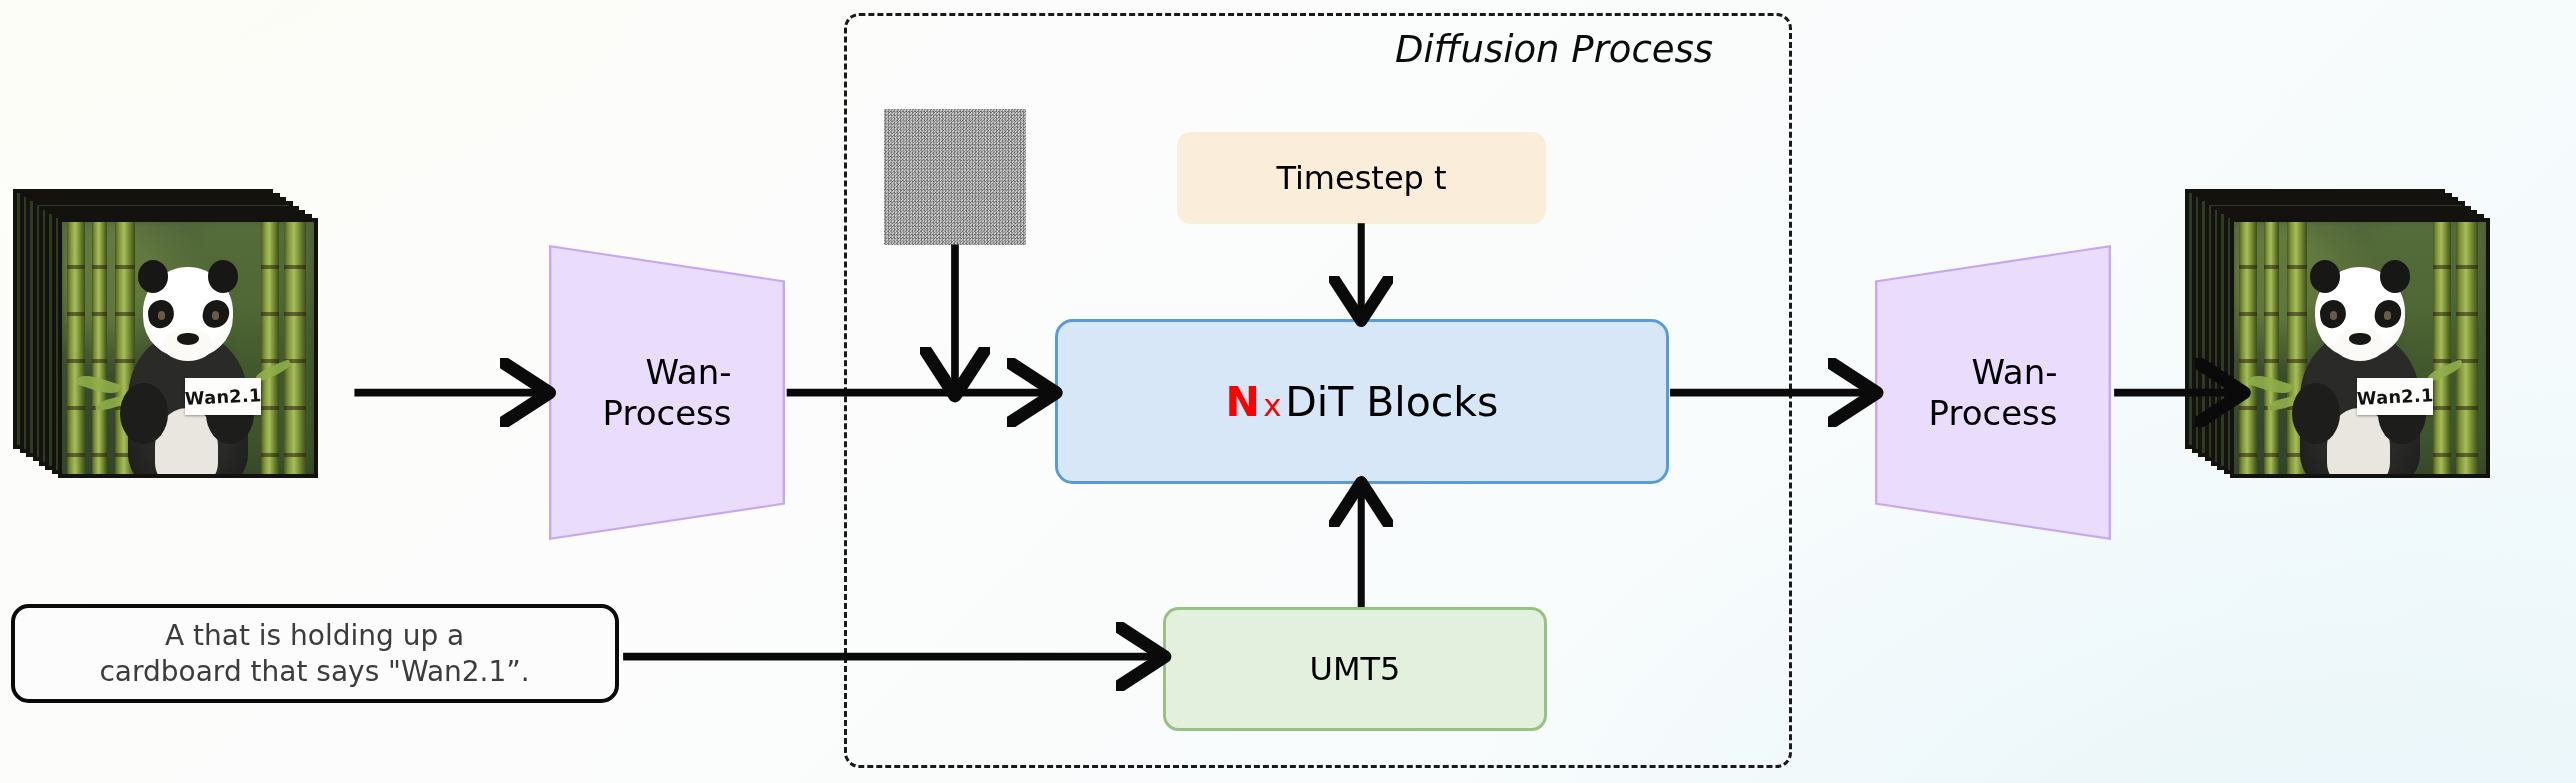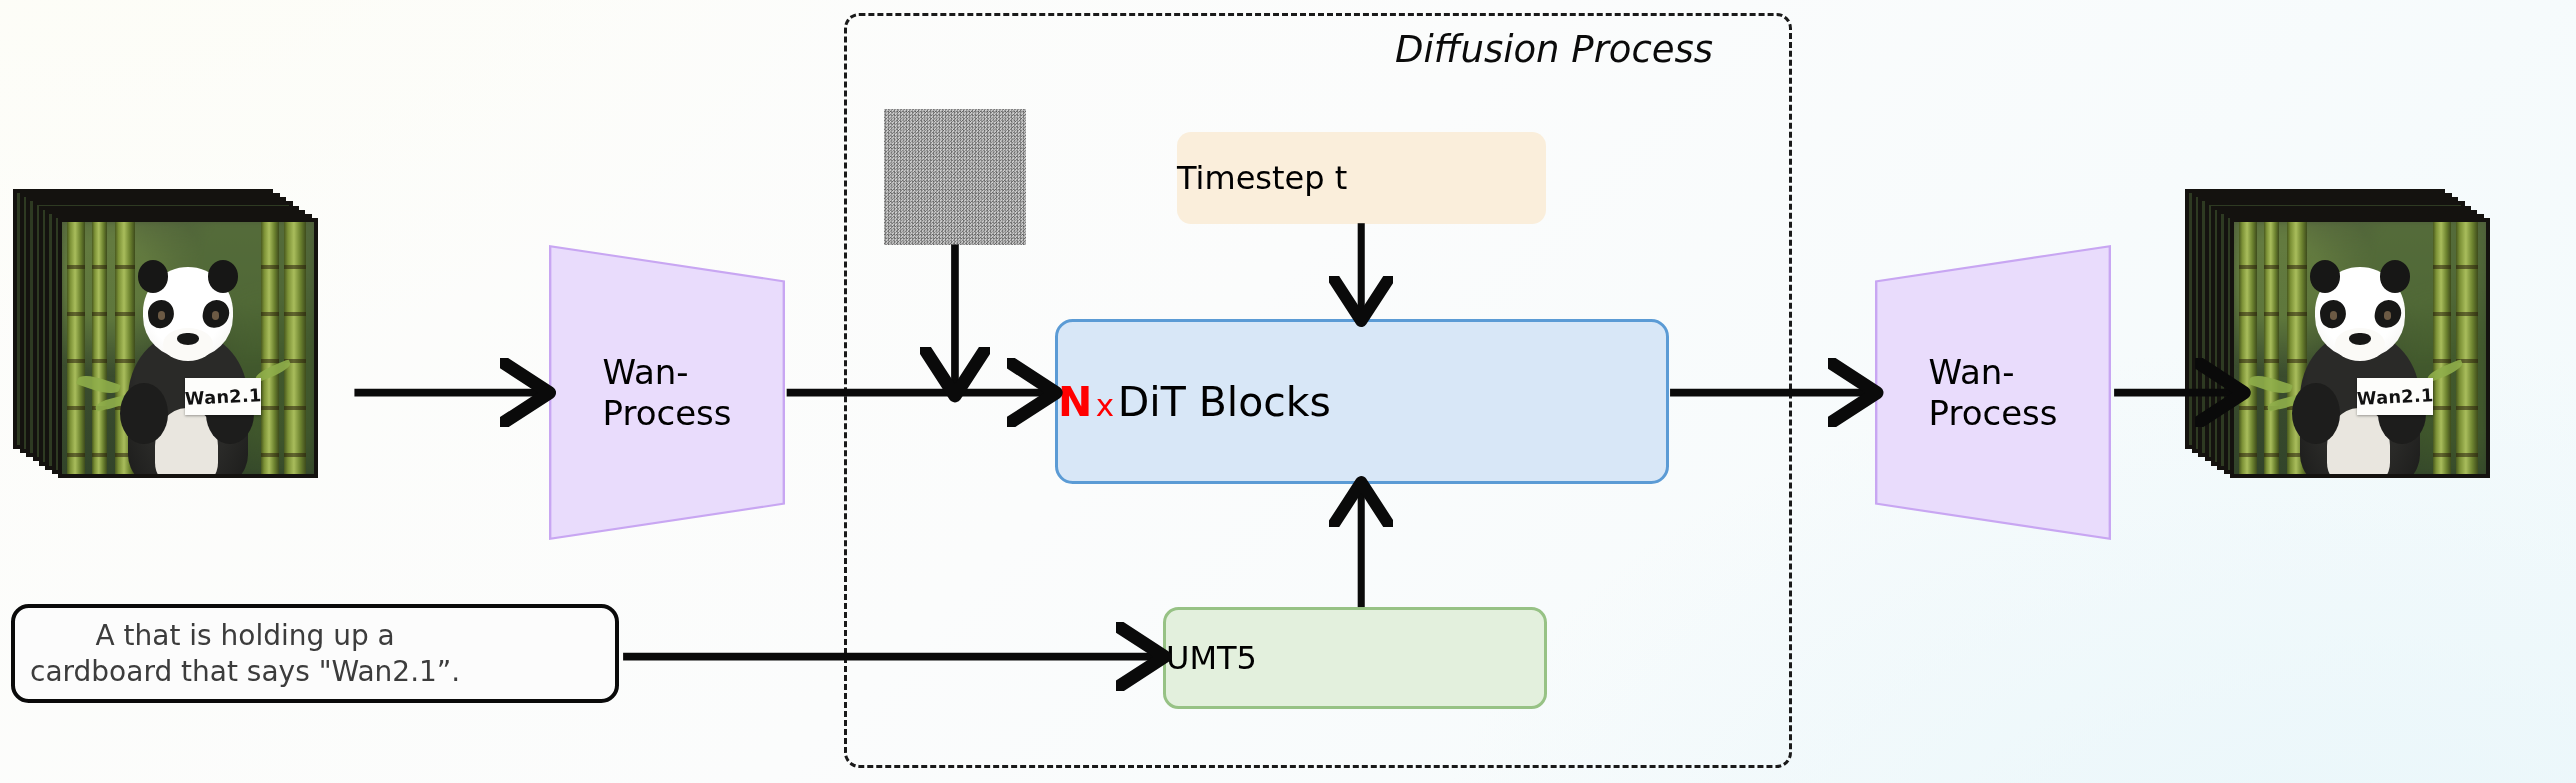--- a/index.html
+++ b/index.html
@@ -177,21 +177,21 @@
     background-blend-mode: overlay, soft-light, normal;
     filter: contrast(1.2) brightness(1.02);
   }
 
   
   .trap {
     position: absolute;
     display: flex;
     align-items: center;
     justify-content: center;
-    text-align: left;
+    text-align: right;
     color: #000000;
     font-size: 34px;
     line-height: 1.18;
     background: #e8dcfb;
     border: 2.4px solid #c69df5;
   }
   #wan-encoder {
     left: 549px; top: 245px;
     width: 236px; height: 295px;
     clip-path: polygon(0% 0%, 100% 12%, 100% 88%, 0% 100%);
@@ -215,21 +215,21 @@
     font-size: 34px;
     color: #000;
     line-height: 1.2;
   }
 
   
   .rbox {
     position: absolute;
     display: flex;
     align-items: center;
-    justify-content: flex-start;
+    justify-content: center;
     box-sizing: border-box;
     text-align: center;
   }
   #dit-blocks {
     left: 1055px; top: 319px;
     width: 614px; height: 165px;
     background: #d8e7f7;
     border: 3px solid #5b9bd5;
     border-radius: 17.7px;
     font-size: 41px;
@@ -241,21 +241,21 @@
     left: 1177px; top: 132px;
     width: 369px; height: 92px;
     background: #faeedb;
     border: none;
     border-radius: 14px;
     font-size: 32px;
     color: #000;
   }
   #umt5-box {
     left: 1163px; top: 607px;
-    width: 384px; height: 102px;
+    width: 384px; height: 124px;
     background: #e3f0dd;
     border: 3px solid #97c285;
     border-radius: 15.4px;
     font-size: 32px;
     color: #000;
   }
   #prompt-box {
     left: 10.6px; top: 604px;
     width: 608px; height: 99px;
     background: #fcfcfc;

